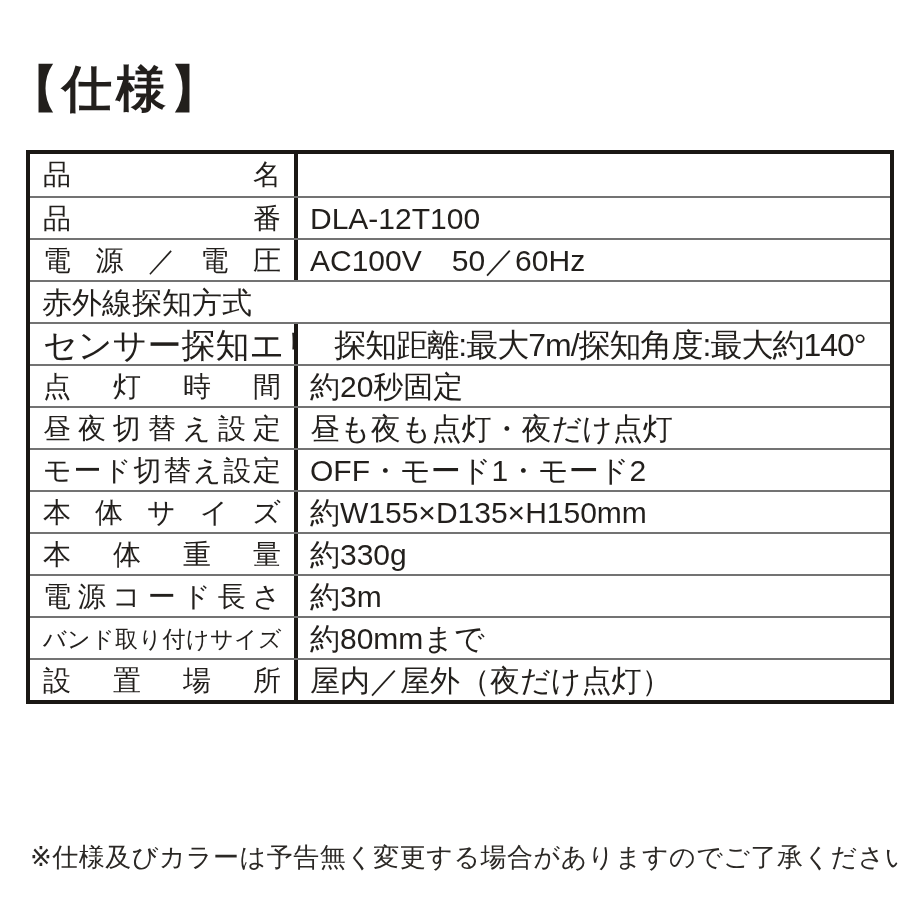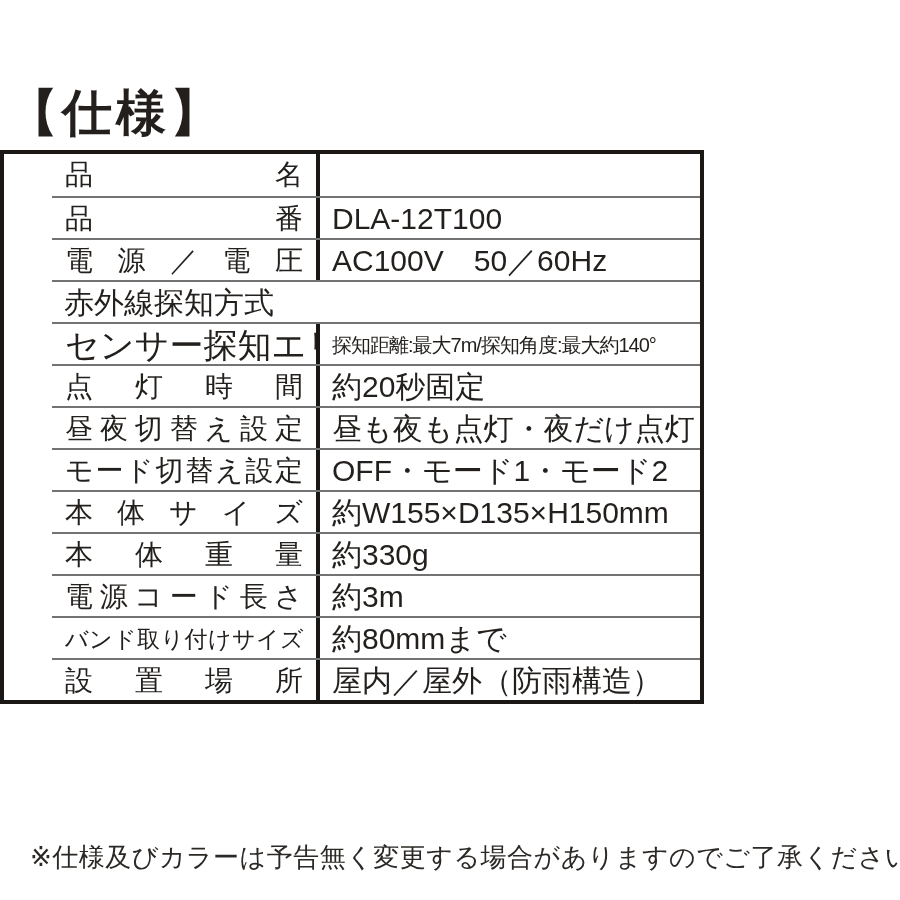--- a/index.html
+++ b/index.html
@@ -7,35 +7,34 @@
     width: 900px; height: 900px;
     background: #ffffff;
     font-family: "Liberation Sans", "DejaVu Sans", sans-serif;
     color: #221f1c;
     overflow: hidden;
   }
   .page { width: 900px; height: 900px; position: relative; }
 
   .page-title {
     position: absolute;
-    left: 8px; top: 80px;
+    left: 8px; top: 56px;
     font-size: 50px;
     font-weight: bold;
     letter-spacing: 4px;
     color: #221f1c;
     white-space: nowrap;
   }
 
   .spec-table {
     position: absolute;
-    left: 0; top: 150px;
-    width: 704px;
+    left: 26px; top: 150px;
+    width: 868px;
     border: 4px solid #1a1714;
     background: #ffffff;
-    padding-left: 48px;
   }
   .spec-row {
     display: flex;
     height: 42px;
     border-top: 2px solid #737373;
   }
   .spec-row:first-child { border-top: none; }
 
   .spec-label {
     width: 268px;
@@ -53,21 +52,21 @@
   .spec-label.l-tighter{ font-size: 23px; letter-spacing: -0.5px; }
 
   .spec-value {
     flex: 1 1 auto;
     padding-left: 12px;
     font-size: 30px;
     line-height: 42px;
     white-space: nowrap;
     overflow: hidden;
   }
-  .spec-value.v-tight { font-size: 20px; letter-spacing: -1px; }
+  .spec-value.v-tight { font-size: 32px; letter-spacing: -1px; text-align: center; }
 
   .footer-note {
     position: absolute;
     left: 30px; top: 840px;
     font-size: 26px;
     letter-spacing: 0.5px;
     color: #2b2825;
     white-space: nowrap;
   }
 </style>
@@ -135,20 +134,20 @@
       <div class="spec-value">約3m</div>
     </div>
 
     <div class="spec-row">
       <div class="spec-label l-tighter">バンド取り付けサイズ</div>
       <div class="spec-value">約80mmまで</div>
     </div>
 
     <div class="spec-row">
       <div class="spec-label">設置場所</div>
-      <div class="spec-value">屋内／屋外（防雨構造）</div>
+      <div class="spec-value">屋内／屋外（夜だけ点灯）</div>
     </div>
 
   </div>
 
   <div class="footer-note">※仕様及びカラーは予告無く変更する場合がありますのでご了承ください。</div>
 
 </div>
 
 </body></html>

